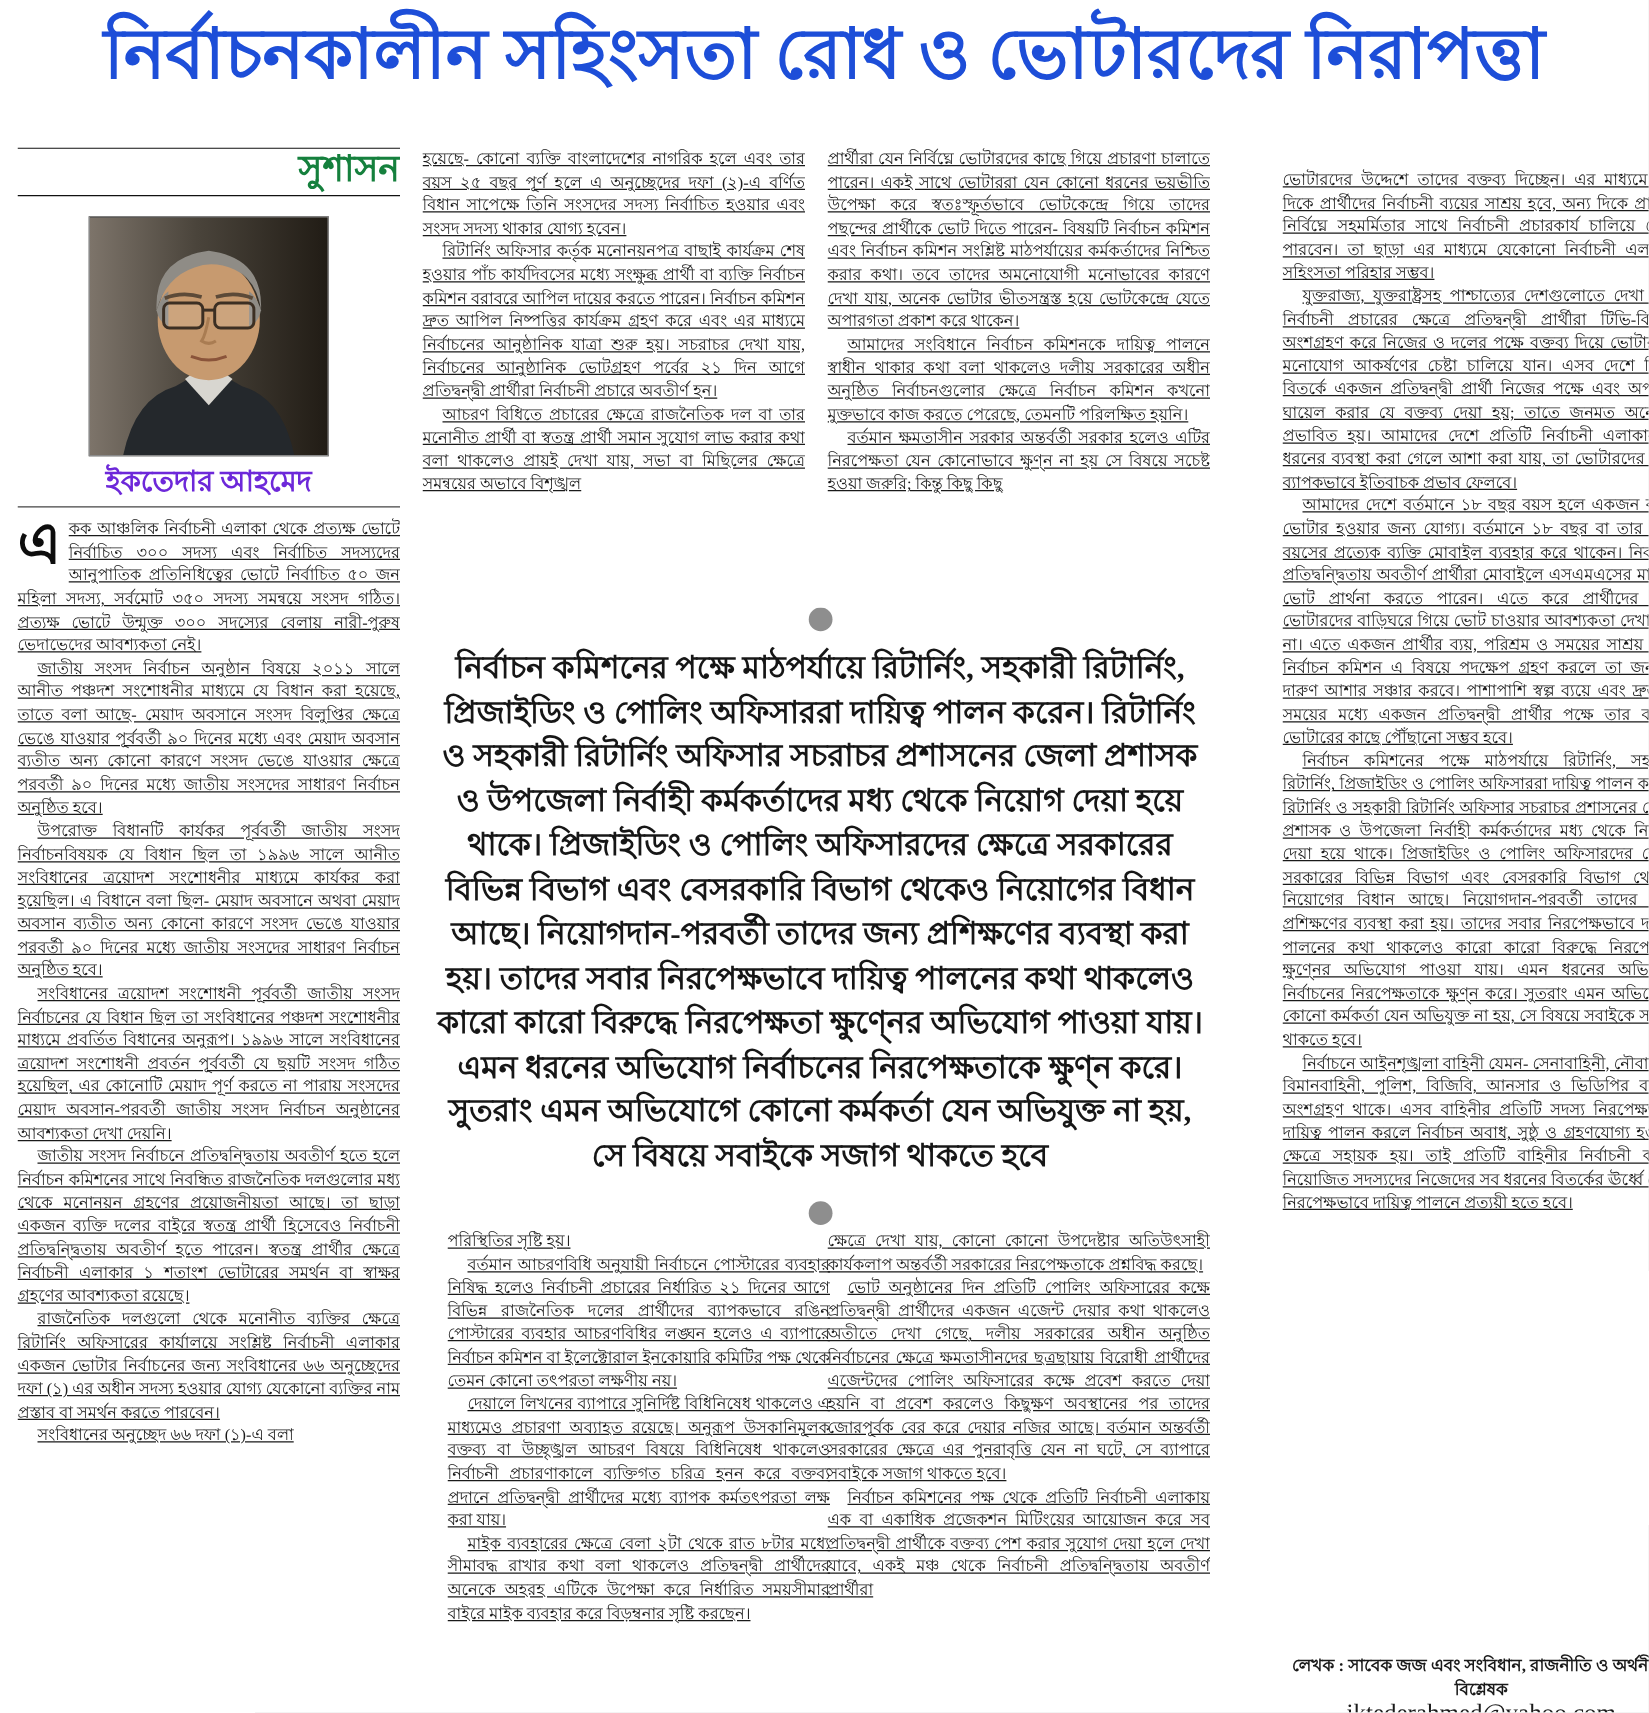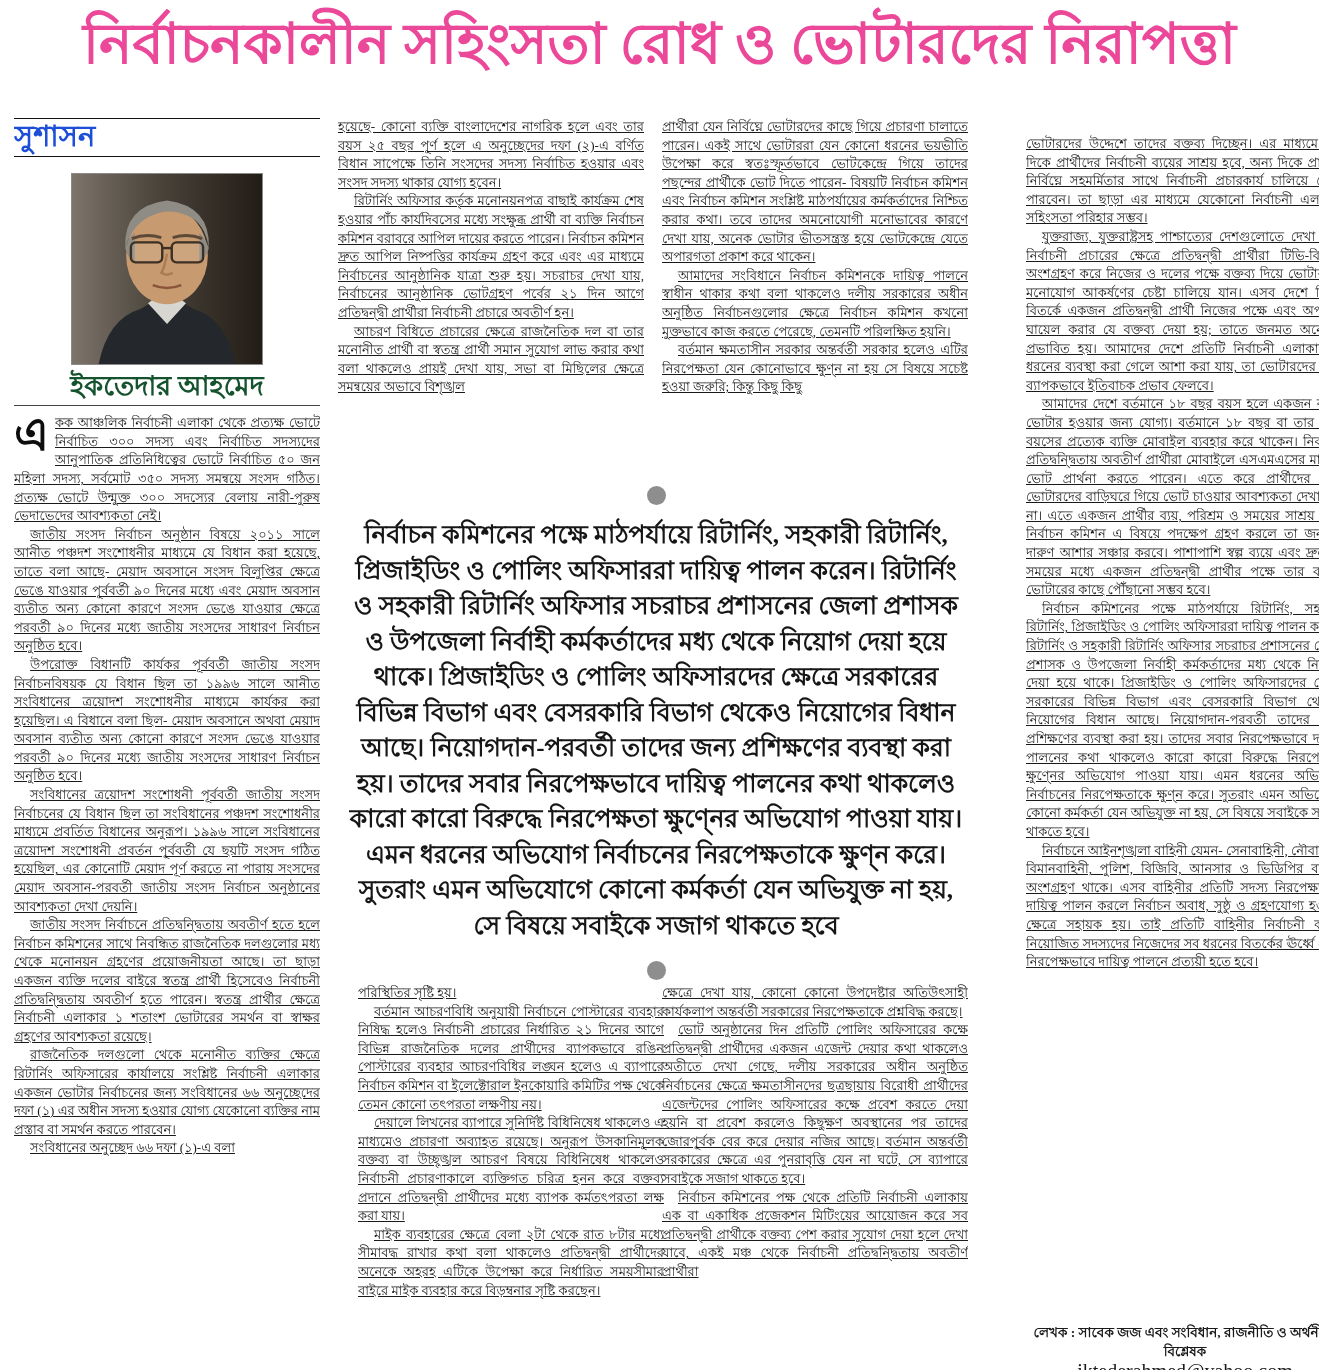--- a/index.html
+++ b/index.html
@@ -6,45 +6,45 @@
   html,body { background:#e9e9e9; }
   .page {
     position:relative; width:1319px; height:1370px; margin:0 auto;
     background:#ffffff; overflow:hidden;
     font-family:"Liberation Serif","DejaVu Serif",serif;
     color:#1a1a1a;
   }
   .headline {
     position:absolute; left:0; right:0; top:8px;
     text-align:center; font-size:56px; font-weight:800;
-    letter-spacing:0px; color:#ec4899; line-height:1.3;
+    letter-spacing:0px; color:#1d4ed8; line-height:1.3;
   }
   .col { position:absolute; overflow:hidden; text-align:justify; font-size:13px; line-height:18.6px; }
   .col p { text-indent:16px; margin:0;text-decoration:underline; }
   .col p.cont, .col p.lead { text-indent:0; }
   .col1 { left:14px;  top:118px; width:306px; height:1246px; }
   .col2t{ left:338px; top:118px; width:306px; height:368px; }
   .col3t{ left:662px; top:118px; width:306px; height:368px; }
   .col2b{ left:338px; top:984px; width:306px; height:380px;margin-left:20px; }
   .col3b{ left:662px; top:984px; width:306px; height:380px; }
   .col4 { left:1026px; top:118px; width:318px; height:1246px; display:flex; flex-direction:column;margin-top:17px; }
   .col4 .paras { flex:1 1 auto; overflow:hidden; }
 
   .rule { border-top:1.5px solid #111; margin:0; }
   .rule.light { border-top:1px solid #444; }
   .section-label {
-    text-align:left; font-size:29px; font-weight:700; padding:8px 0 10px 0; color:#1d4ed8;
+    text-align:right; font-size:29px; font-weight:700; padding:8px 0 10px 0; color:#15803d;
   }
   .photo {
     width:192px; height:192px; margin:16px auto 10px auto;
     border:1px solid #8a8a8a; overflow:hidden; background:#2b2620;
   }
   .photo svg { display:block; width:100%; height:100%; }
   .author-name {
-    text-align:center; font-size:27px; font-weight:700; padding:2px 0 10px 0; color:#14532d;
+    text-align:center; font-size:23px; font-weight:700; padding:2px 0 10px 0; color:#6d28d9;
   }
   .body-text { text-align:justify; }
   .dropcap {
     float:left; font-size:46px; line-height:38px; font-weight:700;
     padding:2px 6px 0 0; color:#0d0d0d;
   }
 
   .pullquote-wrap {
     position:absolute; left:340px; top:486px; width:632px; height:494px;
     display:flex; flex-direction:column; align-items:center; overflow:hidden;

